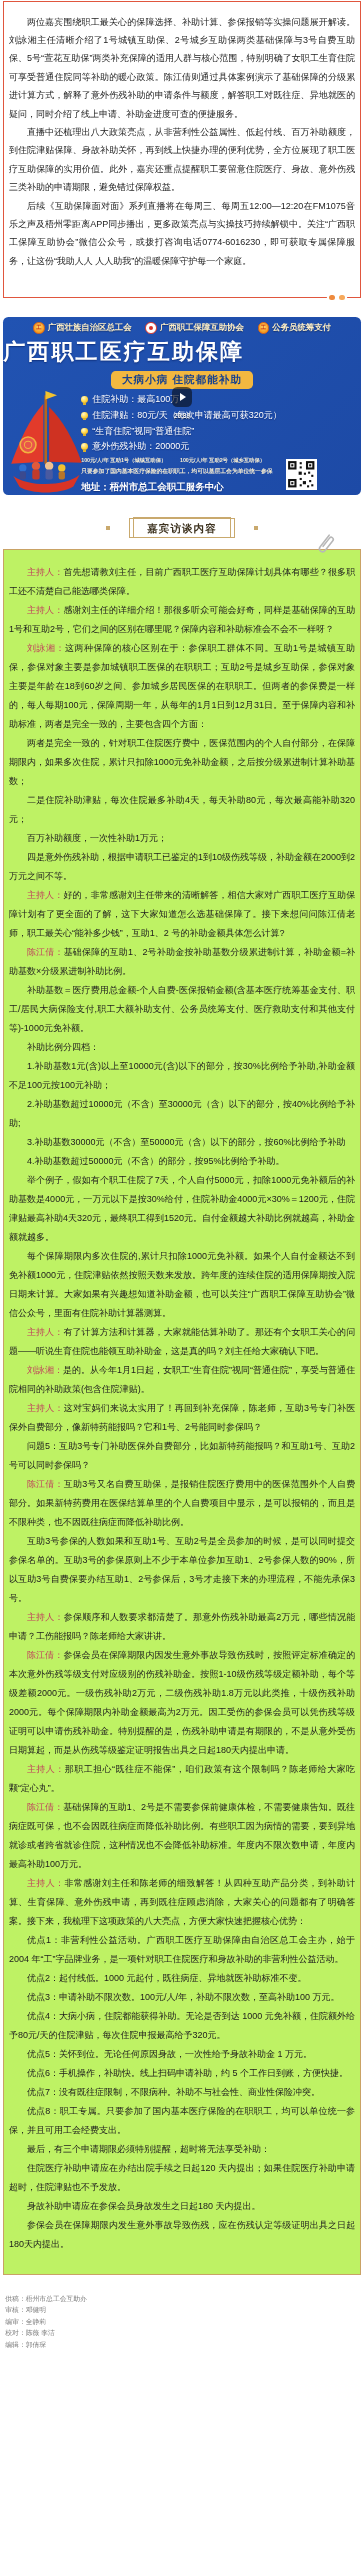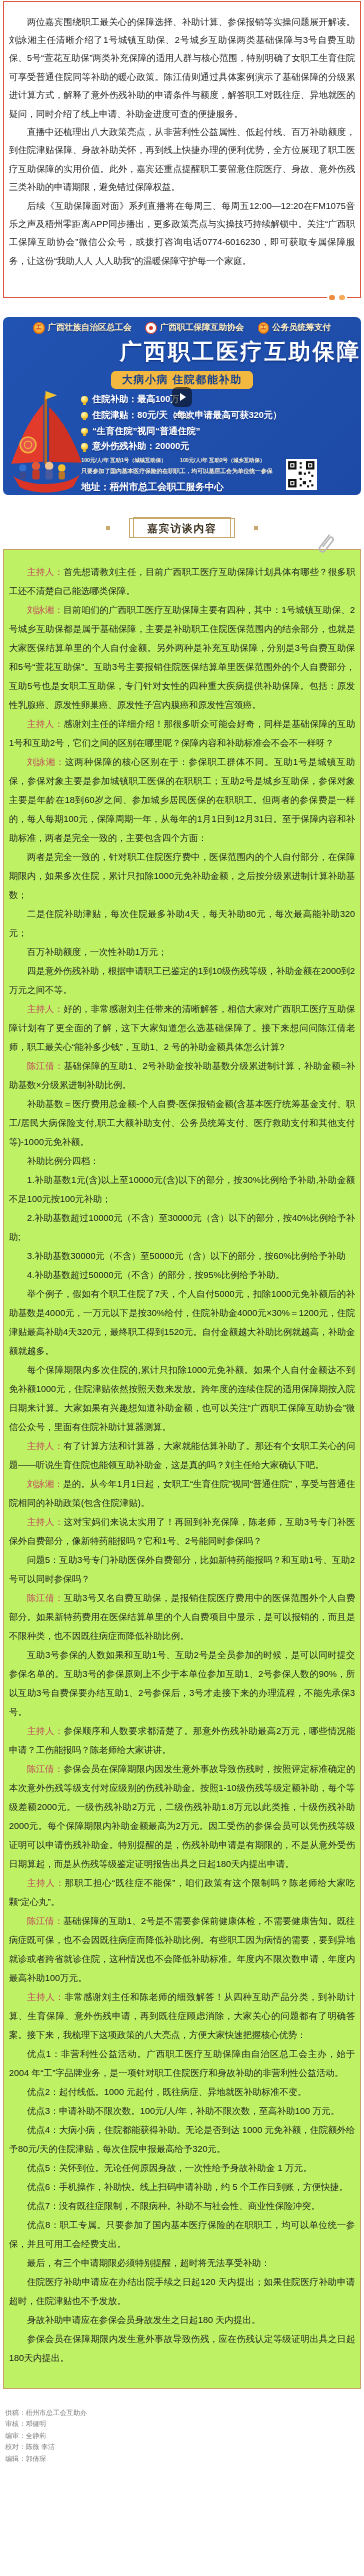--- a/index.html
+++ b/index.html
@@ -17,28 +17,28 @@
   
   .video{margin:19px 3.2px 0 3.2px;height:178px;background:linear-gradient(135deg,#2153b2,#1d4aa6);border-radius:5.3px;position:relative;overflow:hidden;}
   .org-row{display:flex;justify-content:center;gap:13.7px;padding-top:4.7px;}
   .org{display:flex;align-items:center;gap:3.2px;}
   .org-logo{width:11.6px;height:11.6px;border-radius:50%;display:inline-block;flex:none;position:relative;}
   .org-logo.union{background:radial-gradient(circle at 50% 40%,#ffd76e,#f59a1f 70%);border:1.1px solid #e26712;box-sizing:border-box;}
   .org-logo.union:after{content:"工";position:absolute;left:0;top:1.1px;width:100%;text-align:center;font-size:5.3px;font-weight:bold;color:#c42a12;}
   .org-logo.seal{background:#fff;border:1.1px solid #d93025;box-sizing:border-box;}
   .org-logo.seal:after{content:"";position:absolute;left:2.6px;top:2.6px;width:4.2px;height:4.2px;border-radius:50%;background:#d93025;}
   .org-name{font-size:8.4px;font-weight:bold;color:#fdeec6;text-shadow:0 0.5px 1.1px rgba(0,0,0,.35);white-space:nowrap;}
-  .poster-title{margin-top:3.2px;text-align:right;font-size:22px;font-weight:900;color:#ffffff;letter-spacing:2.1px;text-shadow:0 1.1px 1.6px rgba(0,20,80,.5);}
+  .poster-title{margin-top:3.2px;text-align:left;font-size:22px;font-weight:900;color:#ffffff;letter-spacing:2.1px;text-shadow:0 1.1px 1.6px rgba(0,20,80,.5);}
   .pill-row{text-align:center;margin-top:4.2px;}
   .pill{display:inline-block;background:#f3b840;color:#17418f;font-size:10.5px;font-weight:900;padding:2.1px 10.5px;border-radius:4.7px;letter-spacing:1.1px;}
   .poster-body{padding-left:78px;padding-right:6.3px;margin-top:4.2px;position:relative;z-index:2;}
   .bullet{display:flex;align-items:center;gap:4.2px;margin-top:2.6px;}
   .bulb{width:6.8px;height:6.8px;border-radius:50%;background:radial-gradient(circle at 35% 30%,#fff9cf,#ffd43a 55%,#f0a31f);position:relative;flex:none;}
   .bulb:after{content:"";position:absolute;left:2.1px;bottom:-1.6px;width:2.6px;height:2.1px;background:#d9b02e;}
-  .bullet span.txt{font-size:9px;font-weight:700;color:#ffffff;text-shadow:0 0.5px 1.1px rgba(0,10,60,.4);white-space:nowrap;}
+  .bullet span.txt{font-size:9px;font-weight:400;color:#ffffff;text-shadow:0 0.5px 1.1px rgba(0,10,60,.4);white-space:nowrap;}
   .plans-row{display:flex;gap:13.7px;margin-top:3.7px;}
   .plan{font-size:5.3px;font-weight:bold;color:#f7edd2;white-space:nowrap;}
   .eligibility{margin-top:3.2px;font-size:5.8px;font-weight:bold;color:#f7edd2;white-space:nowrap;}
   .addr{margin-top:4.7px;font-size:9.5px;font-weight:900;color:#ffffff;text-shadow:0 0.5px 1.1px rgba(0,10,60,.4);}
   .hotline{margin-top:3.7px;font-size:9.5px;font-weight:900;color:#ffffff;text-shadow:0 0.5px 1.1px rgba(0,10,60,.4);}
   .qr{position:absolute;right:44px;bottom:5.3px;width:30.5px;height:30.5px;background:#fff;z-index:3;}
   .boat{position:absolute;left:4.2px;bottom:-2.1px;width:79px;height:108px;z-index:1;}
   .play-btn{position:absolute;left:50%;top:70px;transform:translateX(-50%);width:20px;height:20px;background:rgba(10,15,25,.62);border-radius:5.3px;z-index:5;display:flex;align-items:center;justify-content:center;cursor:pointer;}
   .play-tri{width:0;height:0;border-left:6.8px solid #ffffff;border-top:4.2px solid transparent;border-bottom:4.2px solid transparent;margin-left:2.1px;}
   .duration{position:absolute;left:50%;top:95px;transform:translateX(-50%);font-size:6.3px;font-weight:bold;color:#ffffff;z-index:5;text-shadow:0 0.5px 1.1px rgba(0,0,0,.6);}
@@ -179,21 +179,20 @@
     </span>
     <span class="sq"></span>
   </div>
 
   <div class="interview-box">
     <svg class="paperclip" width="13.7" height="25" viewBox="0 0 26 48">
       <path d="M7 6 L7 34 a6 6 0 0 0 12 0 L19 10 a4 4 0 0 0 -8 0 L11 30" fill="none" stroke="#b7b7b7" stroke-width="3" stroke-linecap="round"></path>
     </svg>
     <div>
         <p class="para"><span class="spk">主持人：</span>首先想请教刘主任，目前广西职工医疗互助保障计划具体有哪些？很多职工还不清楚自己能选哪类保障。</p>
-        <p class="para"><span class="spk">刘詠湘：</span>目前咱们的广西职工医疗互助保障主要有四种，其中：1号城镇互助保、2号城乡互助保都是属于基础保障，主要是补助职工住院医保范围内的结余部分，也就是大家医保结算单里的个人自付金额。另外两种是补充互助保障，分别是3号自费互助保和5号“萱花互助保”。互助3号主要报销住院医保结算单里医保范围外的个人自费部分，互助5号也是女职工互助保，专门针对女性的四种重大疾病提供补助保障。包括：原发性乳腺癌、原发性卵巢癌、原发性子宫内膜癌和原发性宫颈癌。</p>
         <p class="para"><span class="spk">主持人：</span>感谢刘主任的详细介绍！那很多听众可能会好奇，同样是基础保障的互助1号和互助2号，它们之间的区别在哪里呢？保障内容和补助标准会不会不一样呀？</p>
         <p class="para"><span class="spk">刘詠湘：</span>这两种保障的核心区别在于：参保职工群体不同。互助1号是城镇互助保，参保对象主要是参加城镇职工医保的在职职工；互助2号是城乡互助保，参保对象主要是年龄在18到60岁之间、参加城乡居民医保的在职职工。但两者的参保费是一样的，每人每期100元，保障周期一年，从每年的1月1日到12月31日。至于保障内容和补助标准，两者是完全一致的，主要包含四个方面：</p>
         <p class="para">两者是完全一致的，针对职工住院医疗费中，医保范围内的个人自付部分，在保障期限内，如果多次住院，累计只扣除1000元免补助金额，之后按分级累进制计算补助基数；</p>
         <p class="para">二是住院补助津贴，每次住院最多补助4天，每天补助80元，每次最高能补助320元；</p>
         <p class="para">百万补助额度，一次性补助1万元；</p>
         <p class="para">四是意外伤残补助，根据申请职工已鉴定的1到10级伤残等级，补助金额在2000到2万元之间不等。</p>
         <p class="para"><span class="spk">主持人：</span>好的，非常感谢刘主任带来的清晰解答，相信大家对广西职工医疗互助保障计划有了更全面的了解，这下大家知道怎么选基础保障了。接下来想问问陈江倩老师，职工最关心“能补多少钱”，互助1、2 号的补助金额具体怎么计算?</p>
         <p class="para"><span class="spk">陈江倩：</span>基础保障的互助1、2号补助金按补助基数分级累进制计算，补助金额=补助基数×分级累进制补助比例。</p>
         <p class="para">补助基数＝医疗费用总金额-个人自费-医保报销金额(含基本医疗统筹基金支付、职工/居民大病保险支付,职工大额补助支付、公务员统筹支付、医疗救助支付和其他支付等)-1000元免补额。</p>
         <p class="para">补助比例分四档：</p>

